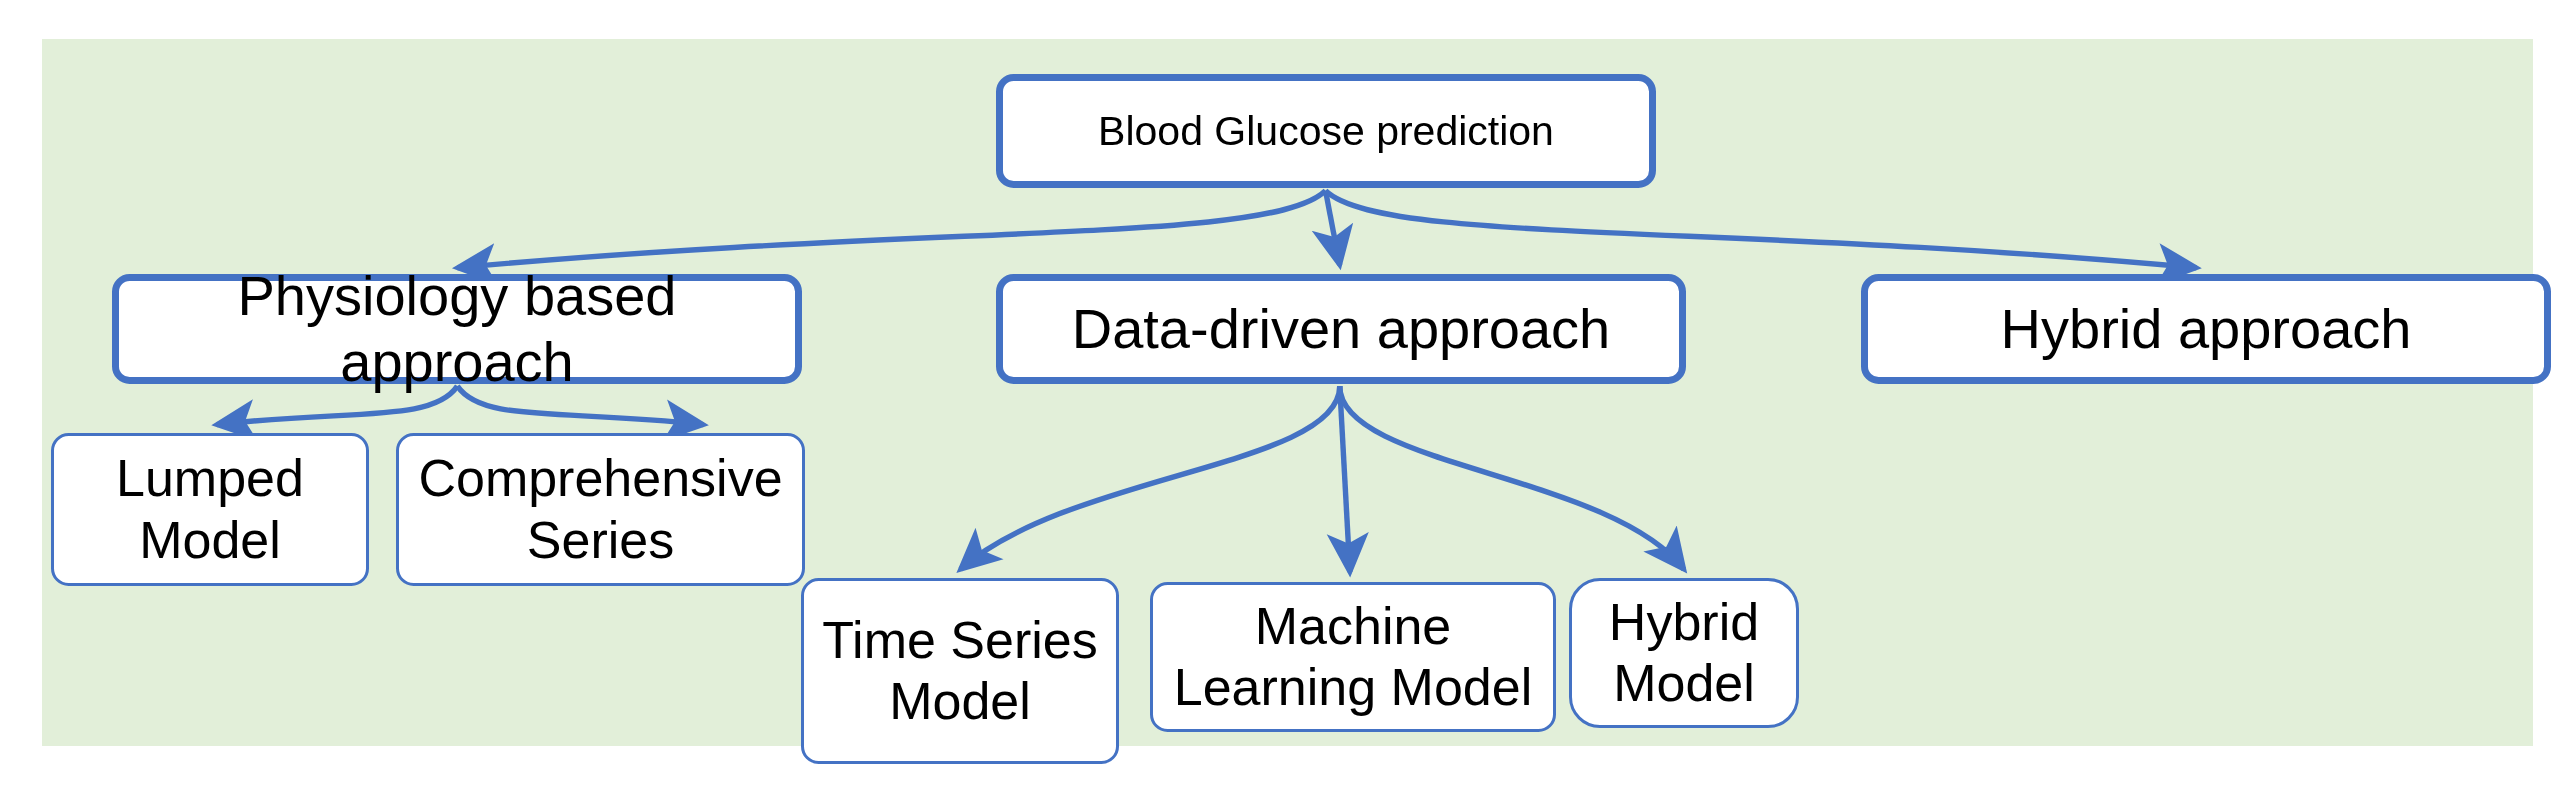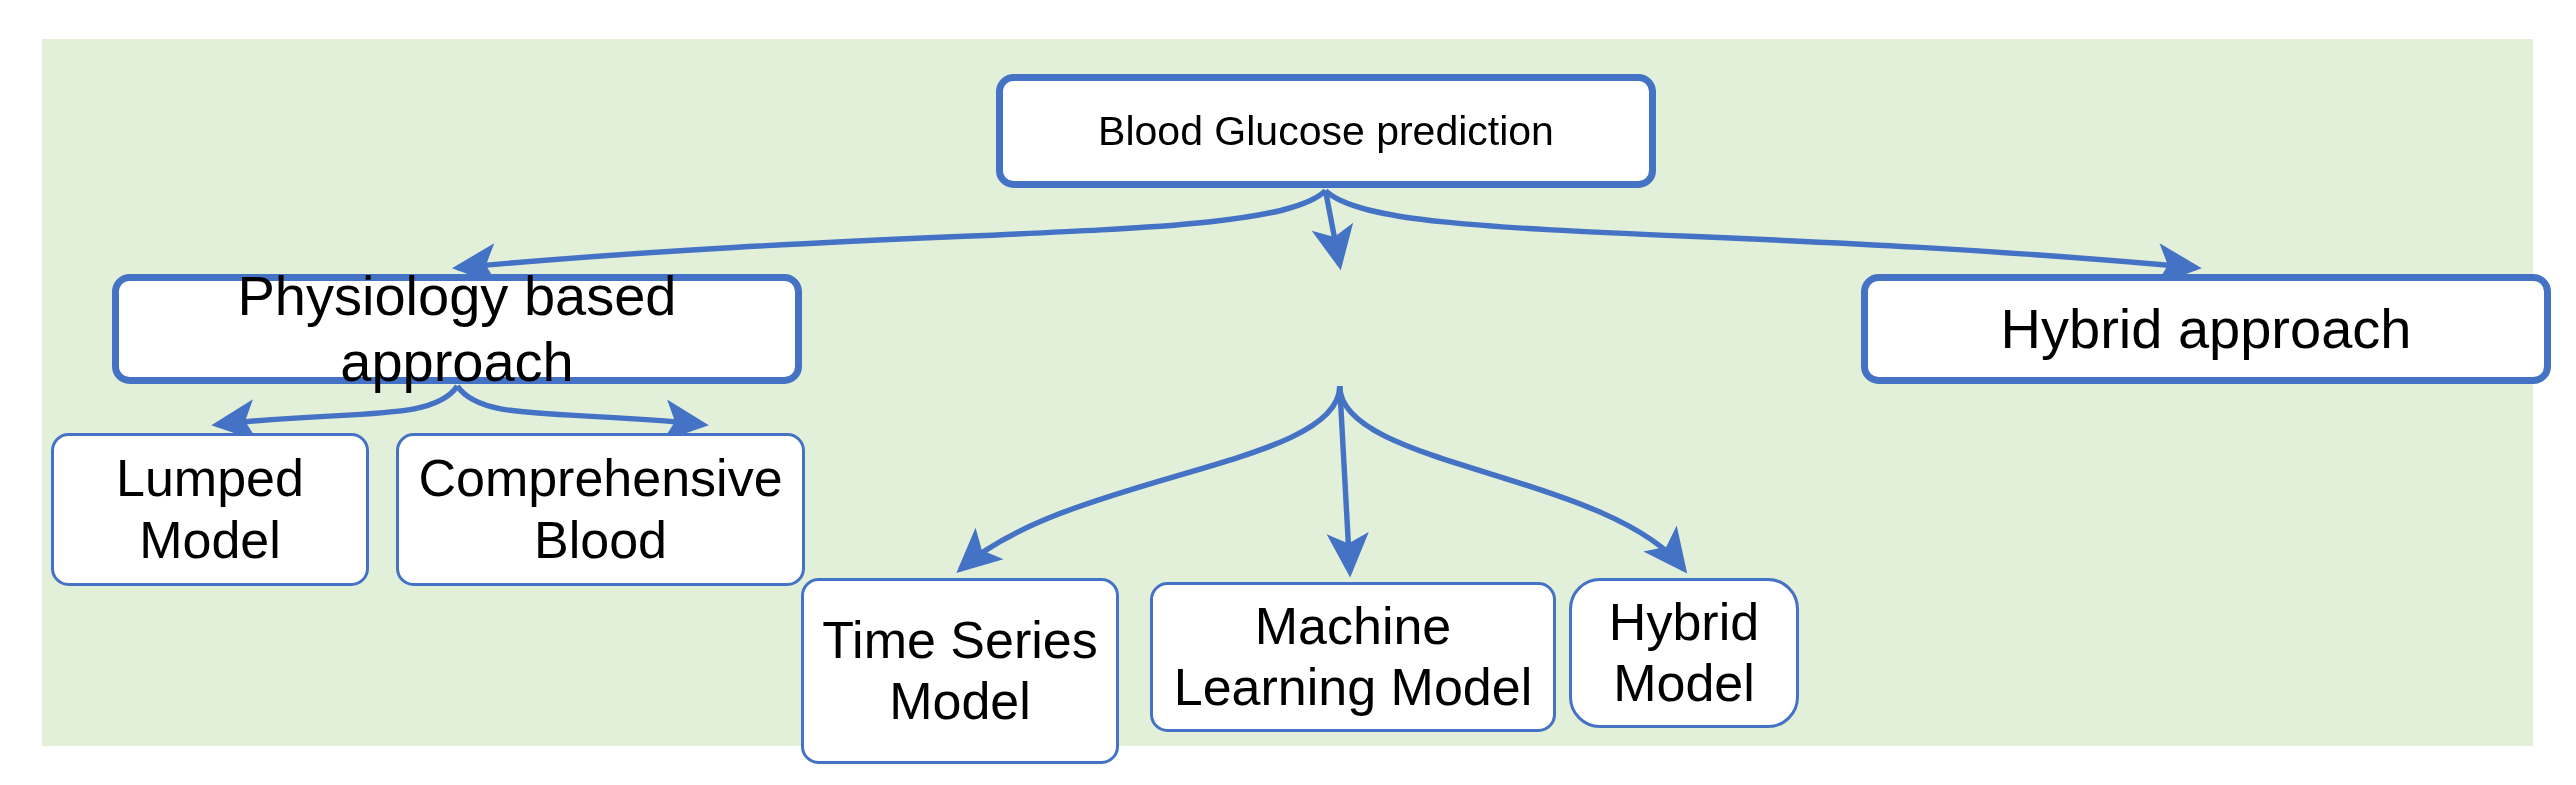--- a/index.html
+++ b/index.html
@@ -95,33 +95,36 @@
   </svg>
 
   <div class="node level-0" style="left:996px; top:74px; width:660px; height:114px;">
     <span class="node-label">Blood Glucose prediction</span>
   </div>
 
   <div class="node level-1" style="left:112px; top:274px; width:690px; height:110px;">
     <span class="node-label">Physiology based approach</span>
   </div>
 
+  <div class="node level-1" style="left:996px; top:274px; width:690px; height:110px;">
+    <span class="node-label">Data-driven approach</span>
+  </div>
 
   <div class="node level-1" style="left:1861px; top:274px; width:690px; height:110px;align-items:center;">
     <span class="node-label">Hybrid approach</span>
   </div>
 
   <div class="node level-2" style="left:51px; top:433px; width:318px; height:153px;">
     <span class="node-label">Lumped
 Model</span>
   </div>
 
   <div class="node level-2" style="left:396px; top:433px; width:409px; height:153px;">
     <span class="node-label">Comprehensive
-Blood</span>
+Series</span>
   </div>
 
   <div class="node level-2" style="left:801px; top:578px; width:318px; height:186px;">
     <span class="node-label">Time Series
 Model</span>
   </div>
 
   <div class="node level-2" style="left:1150px; top:582px; width:406px; height:150px;">
     <span class="node-label">Machine
 Learning Model</span>

